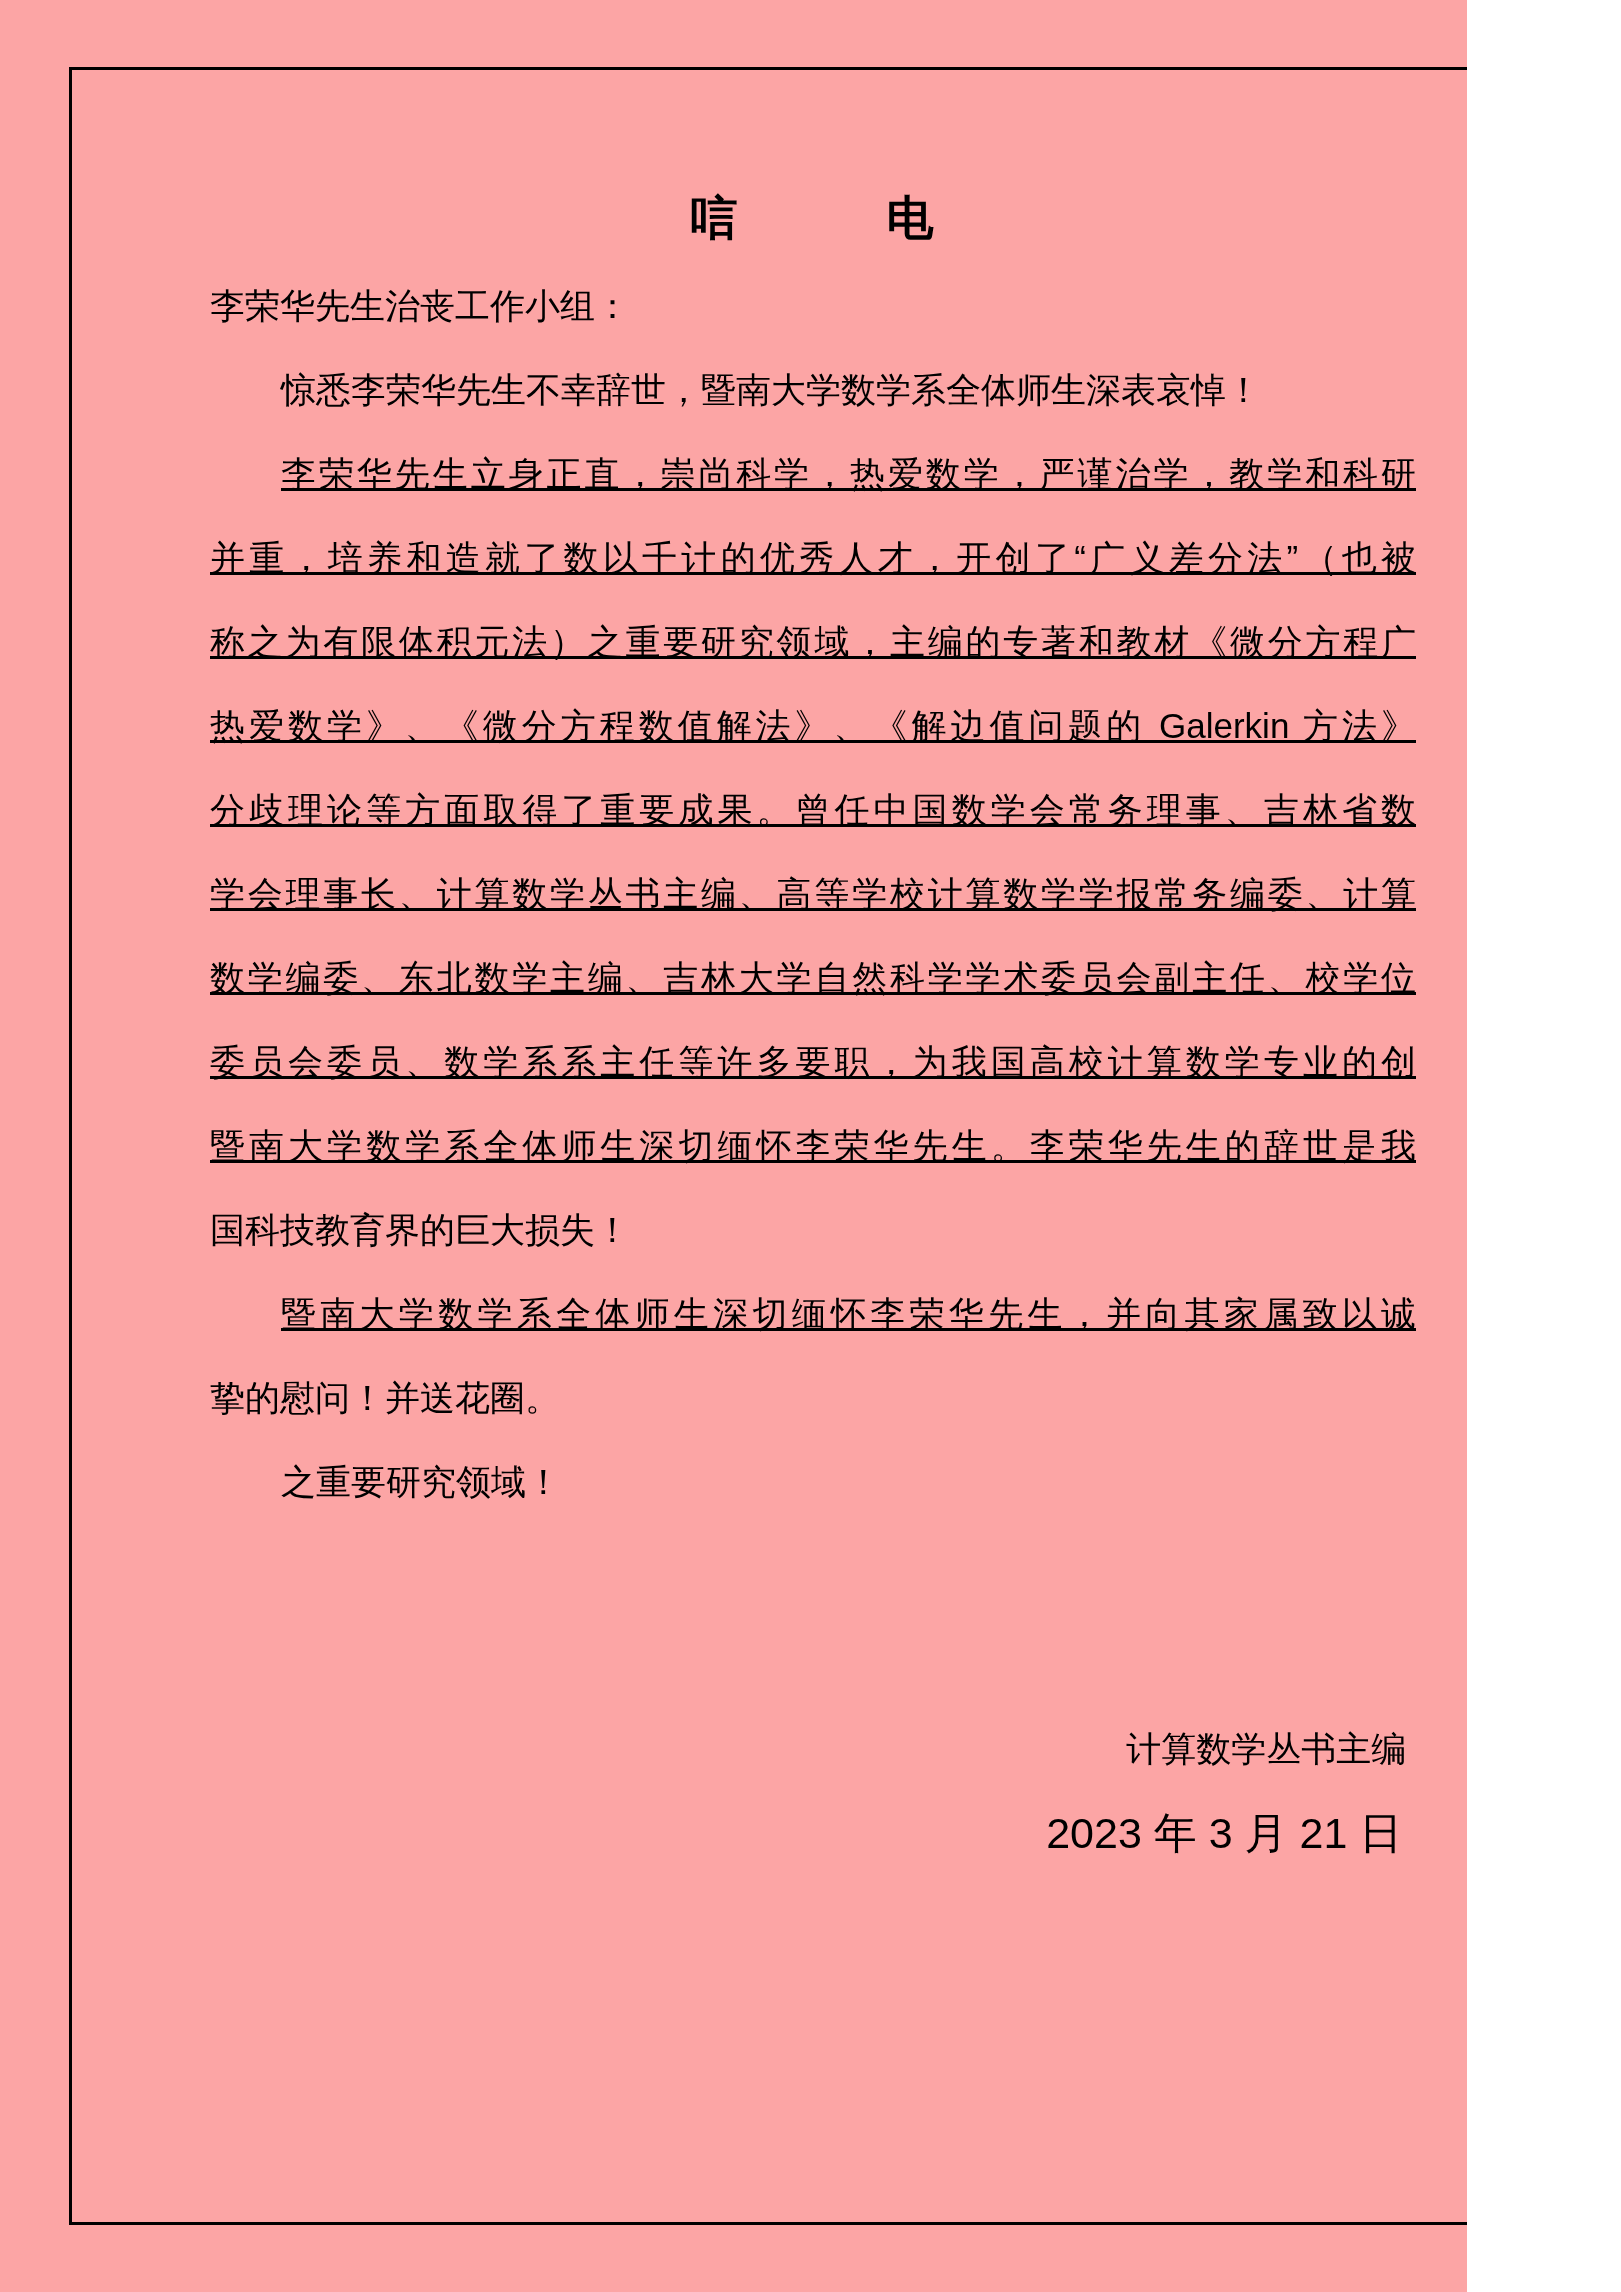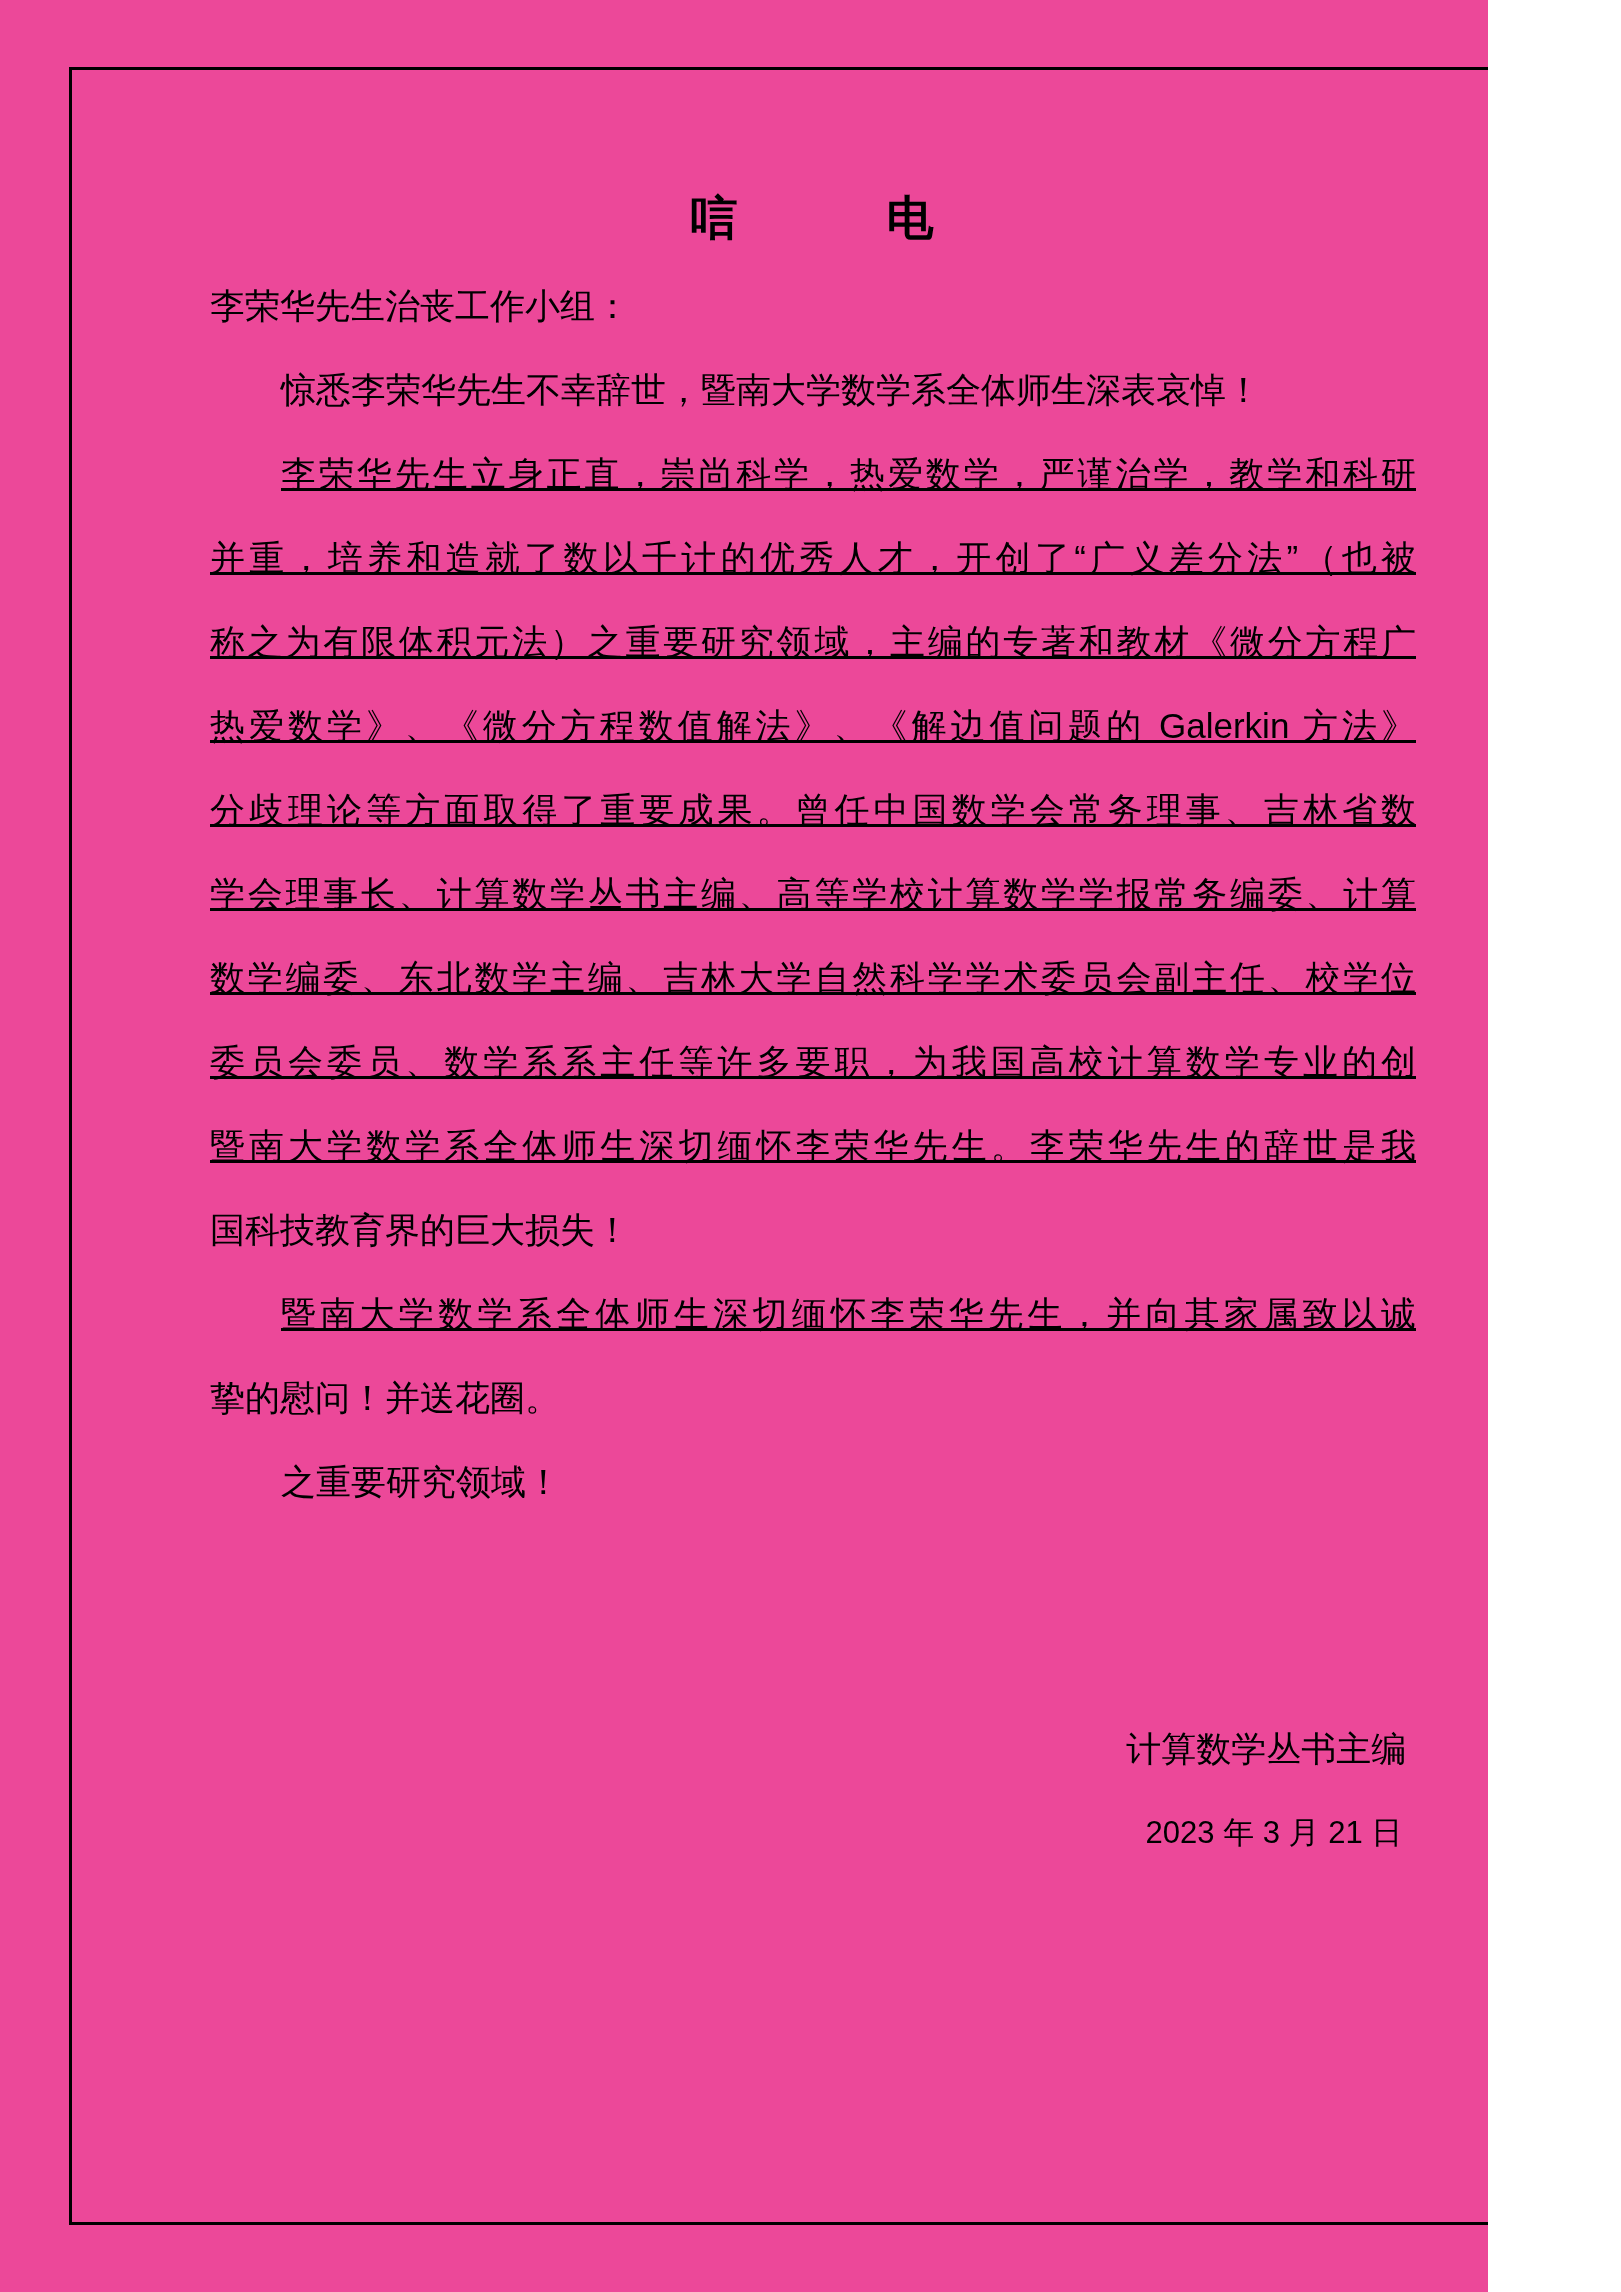--- a/index.html
+++ b/index.html
@@ -6,23 +6,22 @@
     margin: 0;
     padding: 0;
     background: #ffffff;
     color: #000000;
     font-family: "Liberation Sans", sans-serif;
   }
   .page {
     position: relative;
     width: 1467px;
     height: 2293px;
-    background: #ec4899;
+    background: #fca5a5;
     overflow: hidden;
-    padding-left: 21px;
   }
   .frame {
     position: absolute;
     left: 69px;
     top: 67px;
     width: 1480px;
     height: 2152px;
     border: 3.9px solid #000000;
     box-sizing: content-box;
   }
@@ -64,21 +63,21 @@
     margin-top: 183px;
     height: 84px;
     line-height: 84px;
     font-size: 35px;
     text-align: right;
     padding-right: 9.8px;
   }
   .date {
     height: 84px;
     line-height: 84px;
-    font-size: 31px;
+    font-size: 43px;
     text-align: right;
     padding-right: 13.7px;
   }
 </style>
 </head>
 <body>
 
 <div class="page">
   <div class="frame">
     <div class="content">

